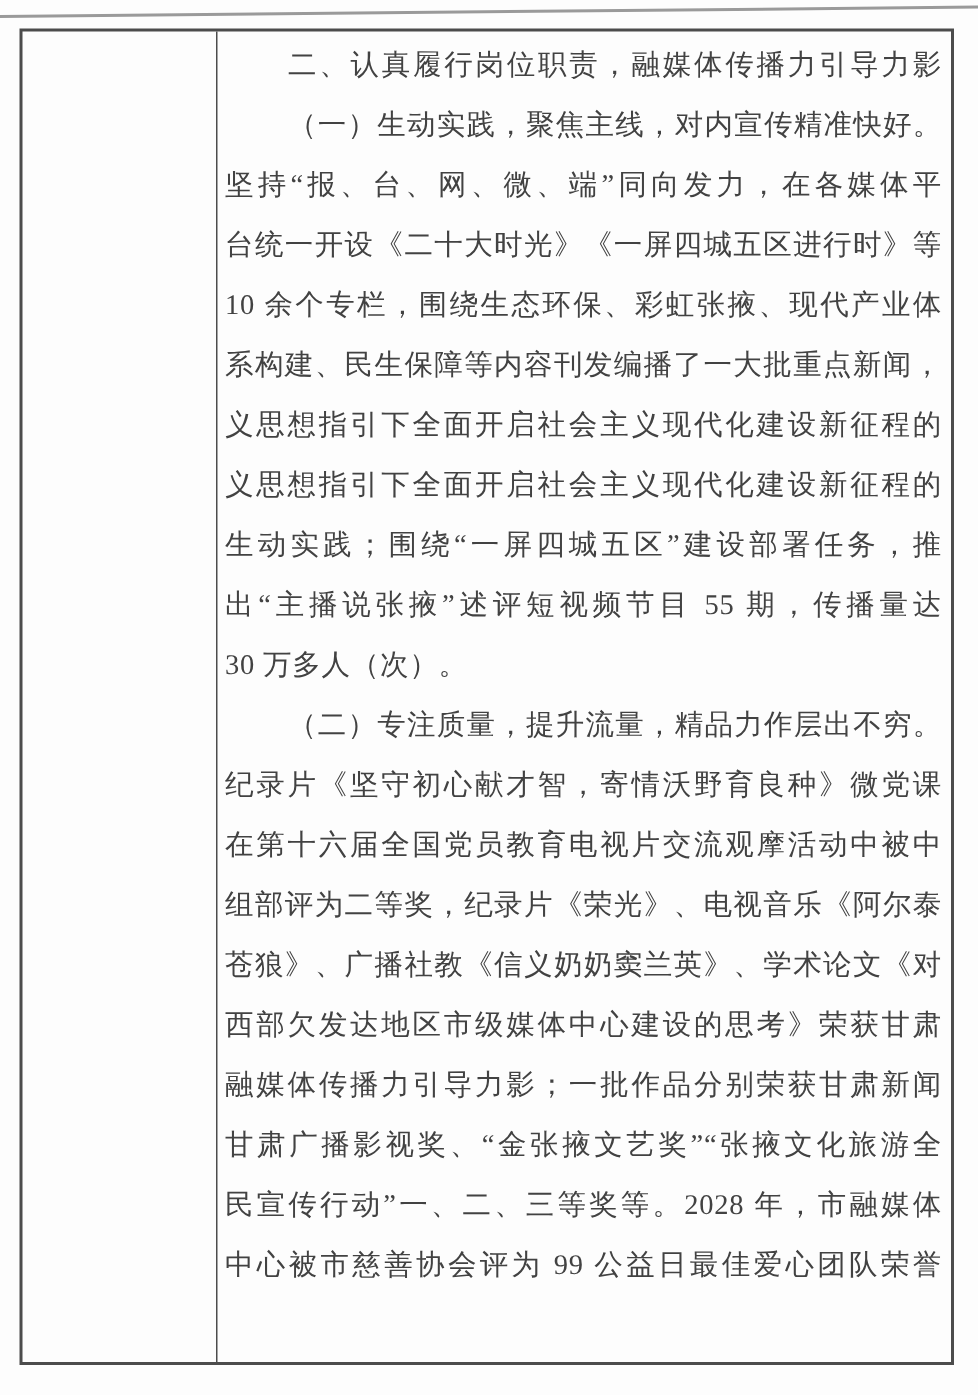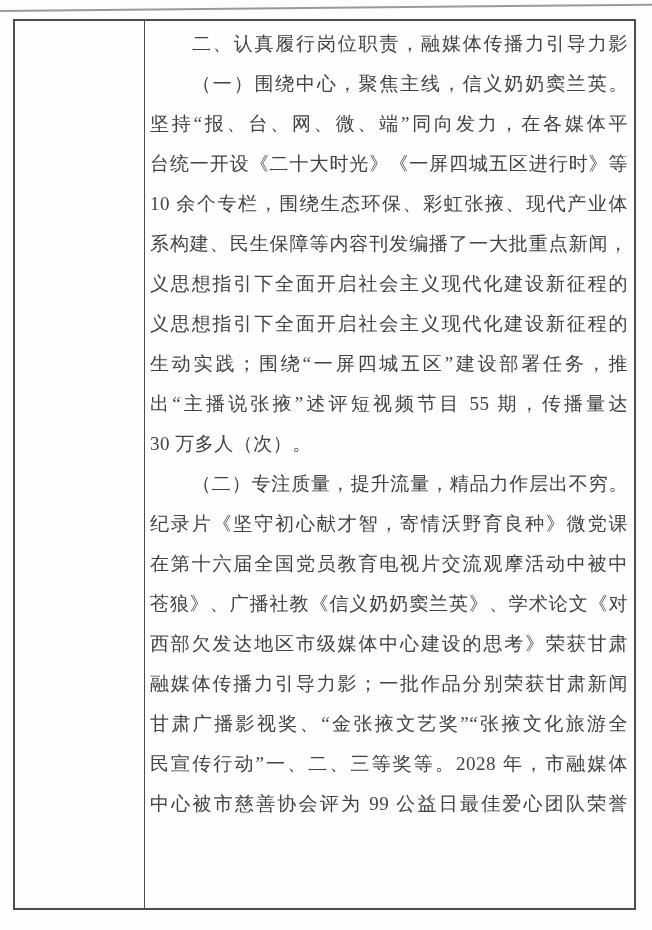--- a/index.html
+++ b/index.html
@@ -67,33 +67,34 @@
 </style>
 </head>
 <body style="--page-bg: #fdfdfd; --ink: #424242; --table-border: #4c4c4c; --top-rule: #9a9a9a;">
 
 <div class="top-rule"></div>
 
 <div class="doc-table">
   <div class="cell-left"></div>
   <div class="cell-right">
       <div class="line indent justify">二、认真履行岗位职责，融媒体传播力引导力影</div>
-      <div class="line indent justify">（一）围绕中心，聚焦主线，信义奶奶窦兰英。</div>
+      <div class="line indent justify">（一）生动实践，聚焦主线，对内宣传精准快好。</div>
       <div class="line justify">坚持“报、台、网、微、端”同向发力，在各媒体平</div>
       <div class="line justify">台统一开设《二十大时光》《一屏四城五区进行时》等</div>
       <div class="line justify">10 余个专栏，围绕生态环保、彩虹张掖、现代产业体</div>
       <div class="line justify">系构建、民生保障等内容刊发编播了一大批重点新闻，</div>
       <div class="line justify">义思想指引下全面开启社会主义现代化建设新征程的</div>
       <div class="line justify">义思想指引下全面开启社会主义现代化建设新征程的</div>
       <div class="line justify">生动实践；围绕“一屏四城五区”建设部署任务，推</div>
       <div class="line justify">出“主播说张掖”述评短视频节目 55 期，传播量达</div>
       <div class="line">30 万多人（次）。</div>
       <div class="line indent justify">（二）专注质量，提升流量，精品力作层出不穷。</div>
       <div class="line justify">纪录片《坚守初心献才智，寄情沃野育良种》微党课</div>
       <div class="line justify">在第十六届全国党员教育电视片交流观摩活动中被中</div>
+      <div class="line justify">组部评为二等奖，纪录片《荣光》、电视音乐《阿尔泰</div>
       <div class="line justify">苍狼》、广播社教《信义奶奶窦兰英》、学术论文《对</div>
       <div class="line justify">西部欠发达地区市级媒体中心建设的思考》荣获甘肃</div>
       <div class="line justify">融媒体传播力引导力影；一批作品分别荣获甘肃新闻奖、</div>
       <div class="line justify">甘肃广播影视奖、“金张掖文艺奖”“张掖文化旅游全</div>
       <div class="line justify">民宣传行动”一、二、三等奖等。2028 年，市融媒体</div>
       <div class="line justify">中心被市慈善协会评为 99 公益日最佳爱心团队荣誉</div>
     </div>
 </div>
 
 </body></html>

